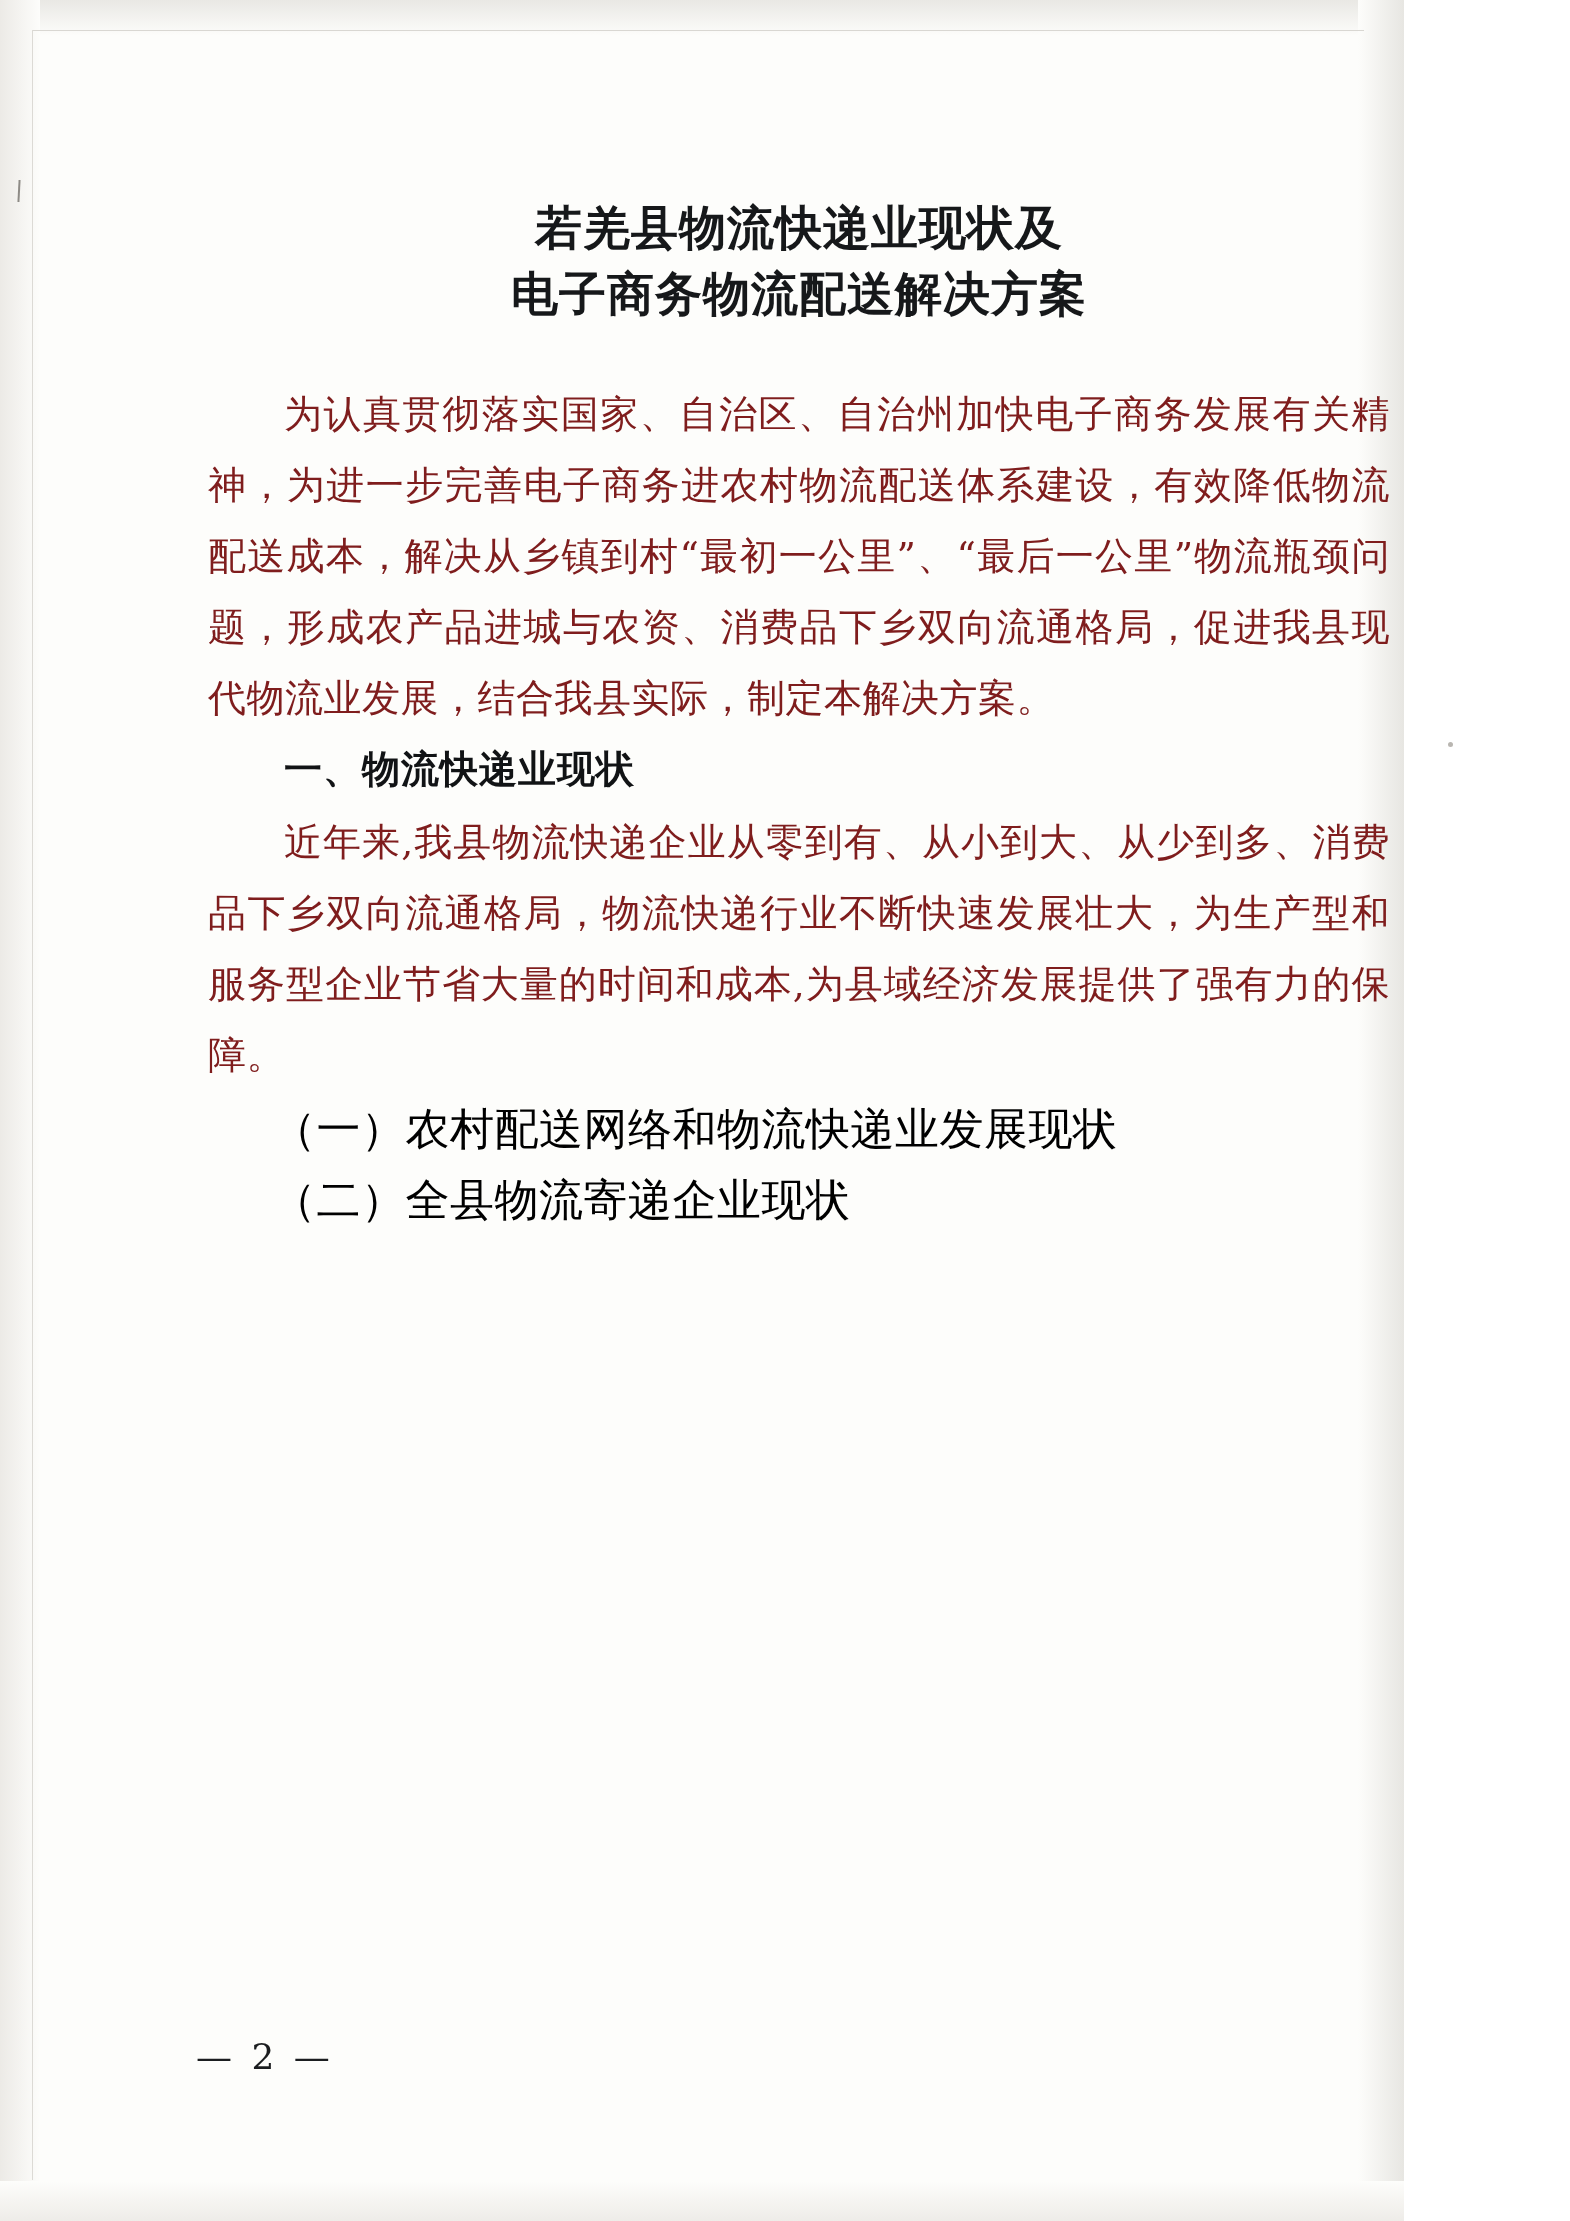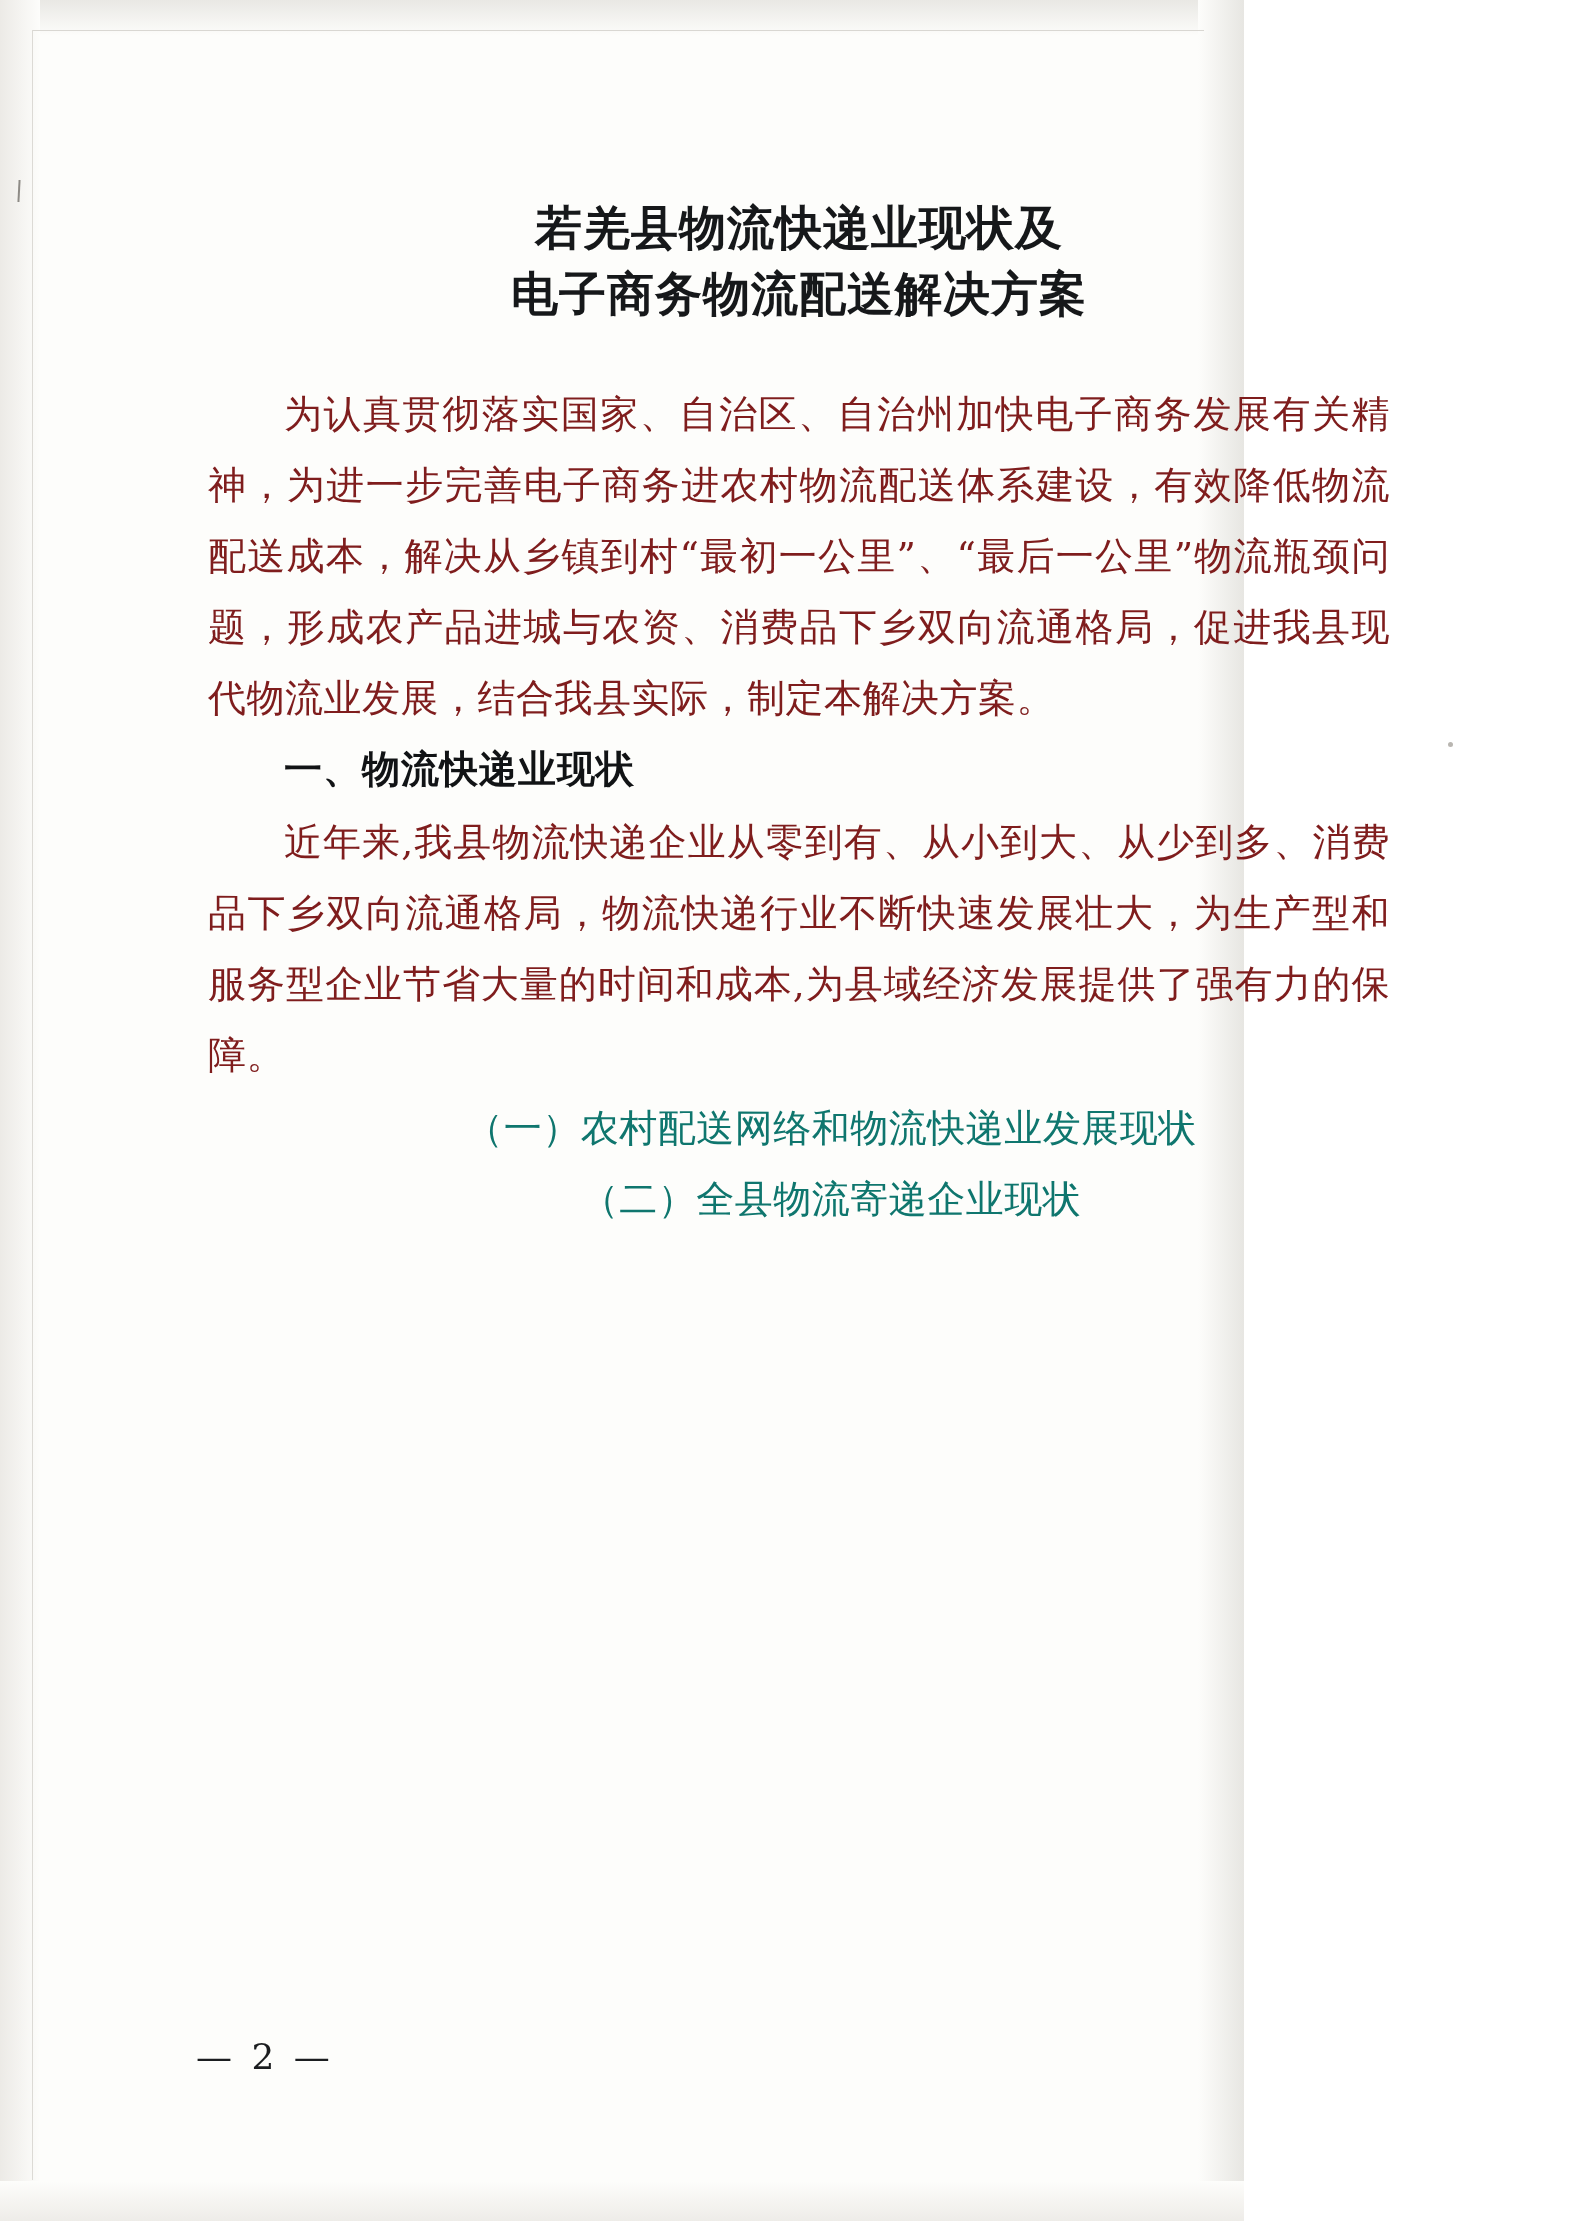--- a/index.html
+++ b/index.html
@@ -8,21 +8,21 @@
   }
   body {
     width: 1570px;
     height: 2221px;
     background: #ffffff;
     font-family: "DejaVu Serif", serif;
     overflow: hidden;
   }
   .page {
     position: relative;
-    width: 1244px;
+    width: 1404px;
     height: 2221px;
     background: #fdfdfb;
     box-sizing: border-box;
   }
   
   .scan-edge-top {
     position: absolute;
     top: 0; left: 0; right: 0;
     height: 36px;
     background: linear-gradient(to bottom, #e9e8e4 0%, #fdfdfb 100%);
@@ -116,28 +116,27 @@
     font-size: 38px;
     line-height: 71px;
     color: #111315;
     margin: 0;
     text-indent: 76px;
     font-weight: bold;
     font-family: Liberation Mono, monospace;
     letter-spacing: 1px;
   }
   p.heading-2 {
-    font-size: 38px;
+    font-size: 44px;
     line-height: 71px;
-    color: #0f766e;
+    color: #000000;
     margin: 0;
     text-indent: 64px;
     font-family: "DejaVu Serif", serif;
     letter-spacing: 0.5px;
-    text-align: center;
   }
 
   .page-number {
     position: absolute;
     left: 196px;
     top: 2036px;
     font-size: 36px;
     color: #1b1d1f;
     font-family: "DejaVu Serif", serif;
     letter-spacing: 4px;

